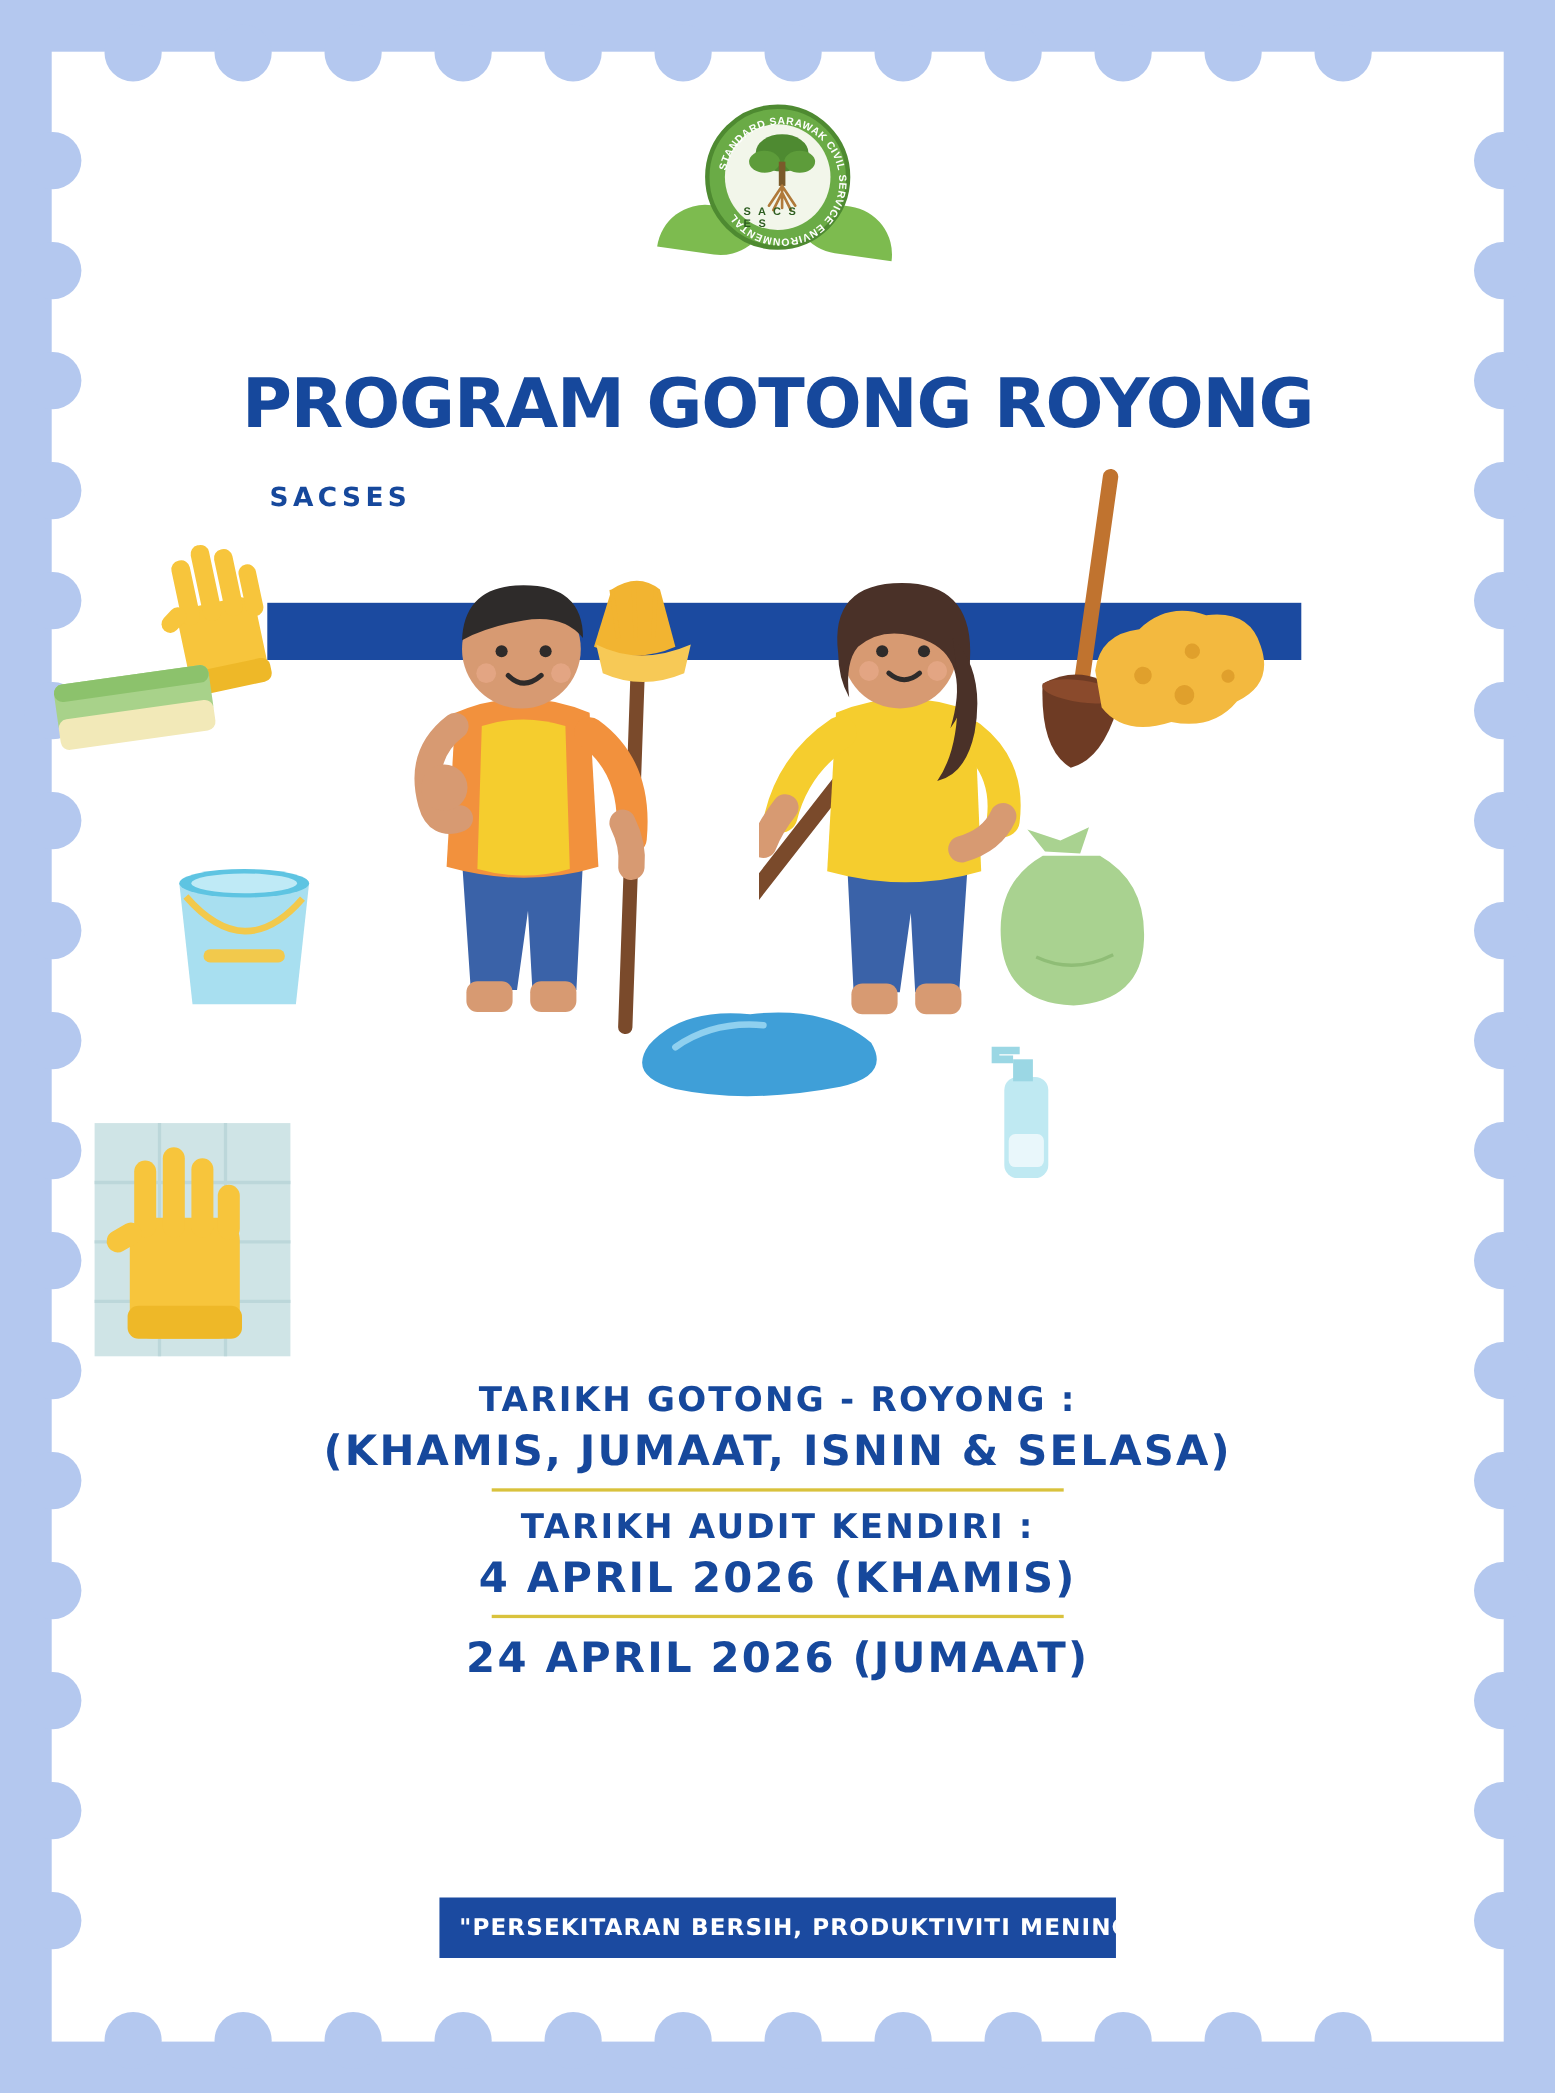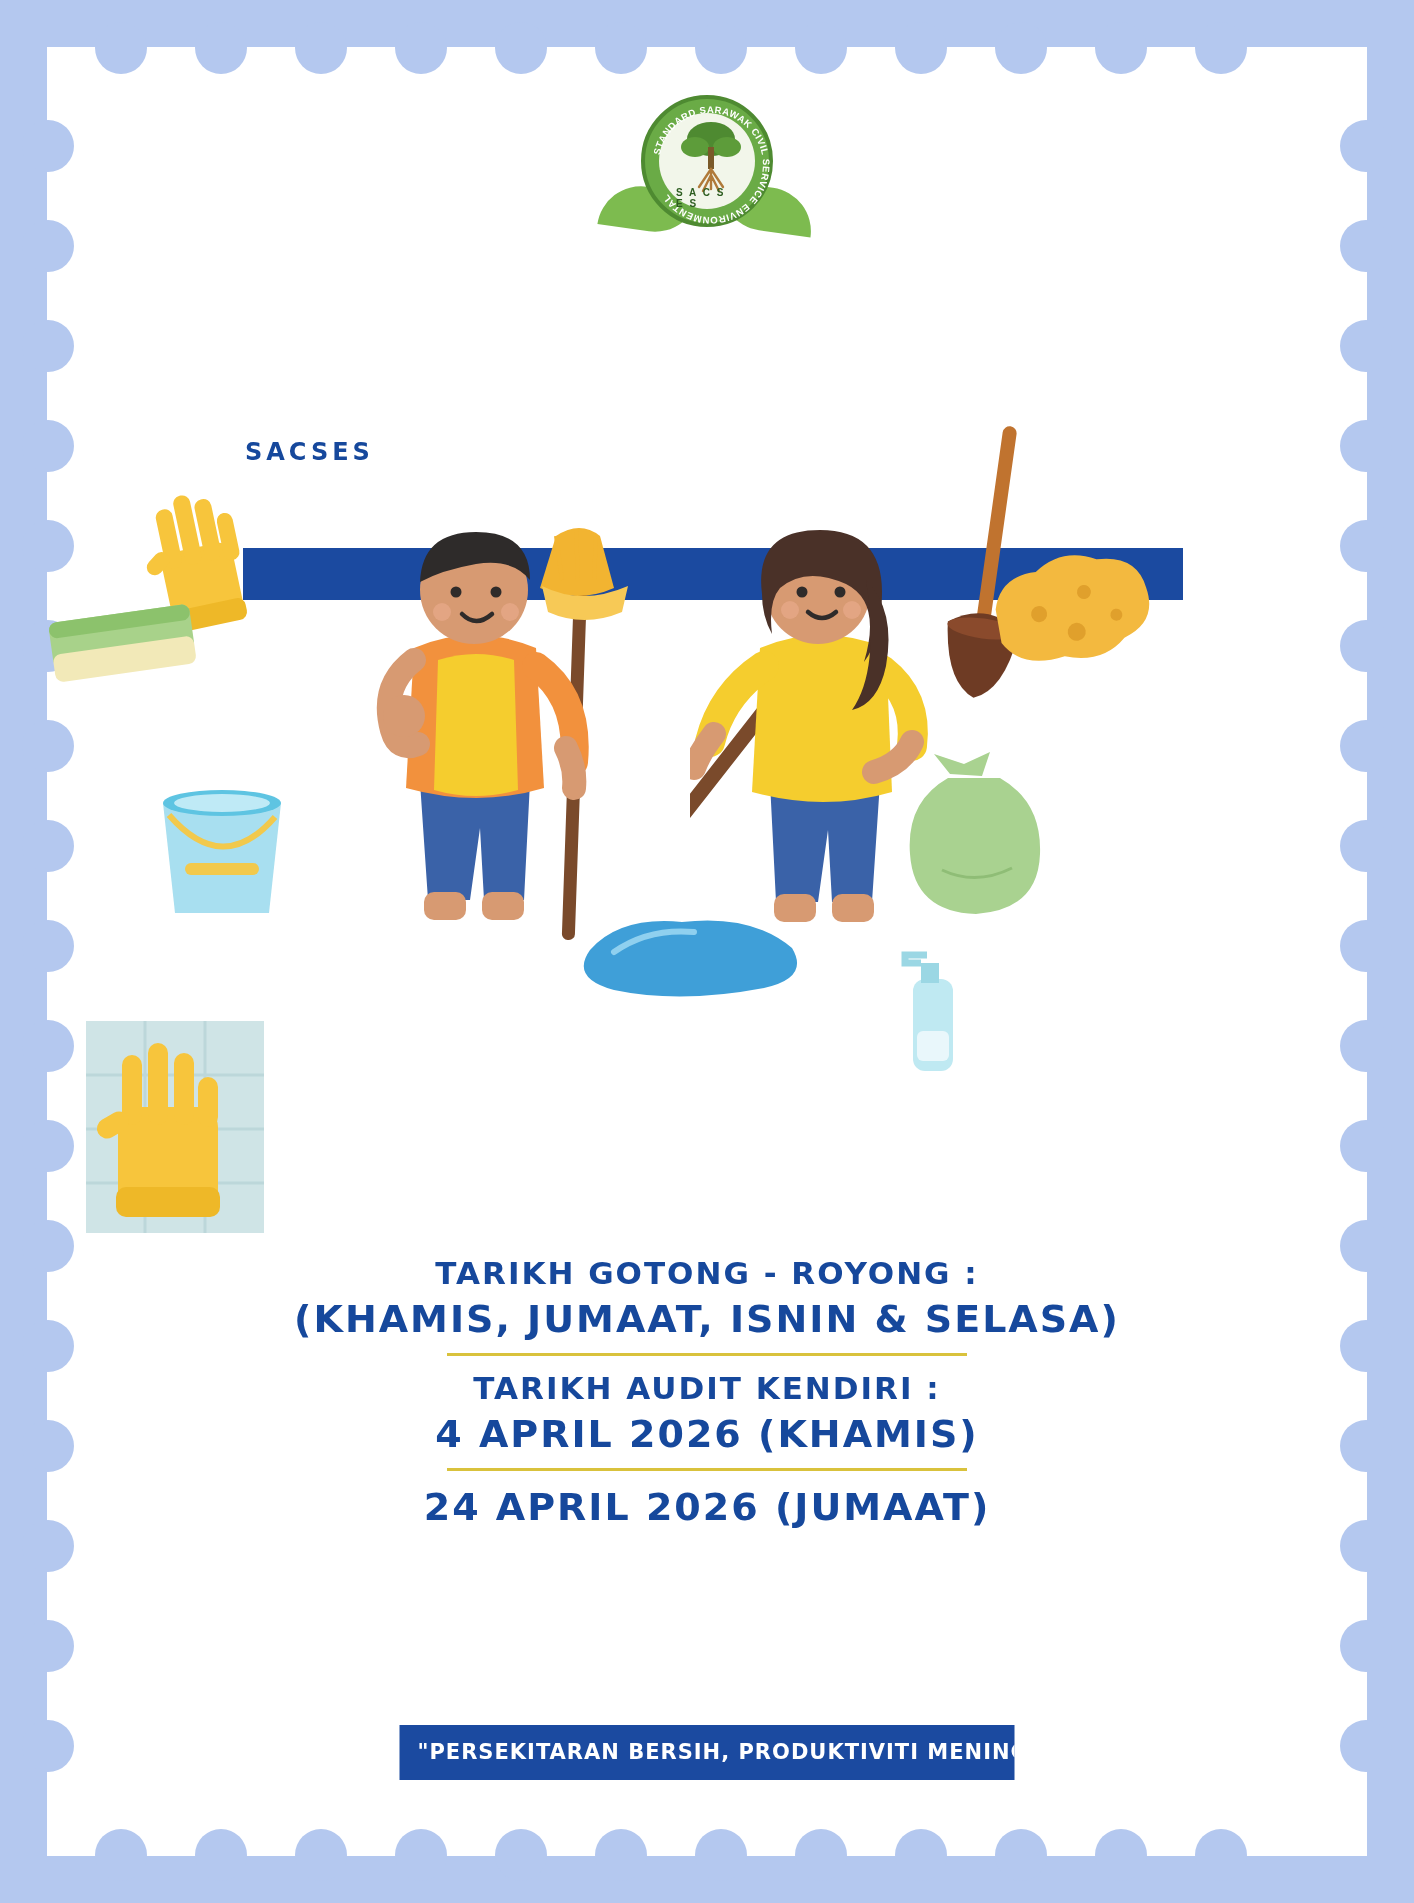--- a/index.html
+++ b/index.html
@@ -284,20 +284,21 @@
         <ellipse cx="42" cy="22" rx="24" ry="17" fill="#4e8a31"></ellipse>
         <ellipse cx="26" cy="30" rx="14" ry="10" fill="#5d9c3a"></ellipse>
         <ellipse cx="58" cy="30" rx="14" ry="10" fill="#5d9c3a"></ellipse>
         <rect x="39" y="30" width="6" height="22" fill="#7a5a2a"></rect>
         <path d="M42 52 L30 70 M42 52 L54 70 M42 52 L42 72 M42 58 L34 74 M42 58 L50 74" stroke="#b07a3a" stroke-width="2.4" fill="none" stroke-linecap="round"></path>
       </svg>
       <div class="logo-core-text">S A C S E S</div>
     </div>
   </div>
 
+  <div class="title">PROGRAM GOTONG ROYONG</div>
   <div class="subtitle">SACSES</div>
 
   <div class="blue-bar"></div>
 
   <div class="illus">
 
     <svg style="position:absolute;left:130px;top:-115px;" width="140" height="155" viewBox="0 0 140 155">
       <g transform="rotate(-12 70 78)">
         <rect x="32" y="62" width="72" height="78" rx="14" fill="#f7c53c"></rect>
         <rect x="30" y="120" width="76" height="22" rx="8" fill="#eeb828"></rect>

